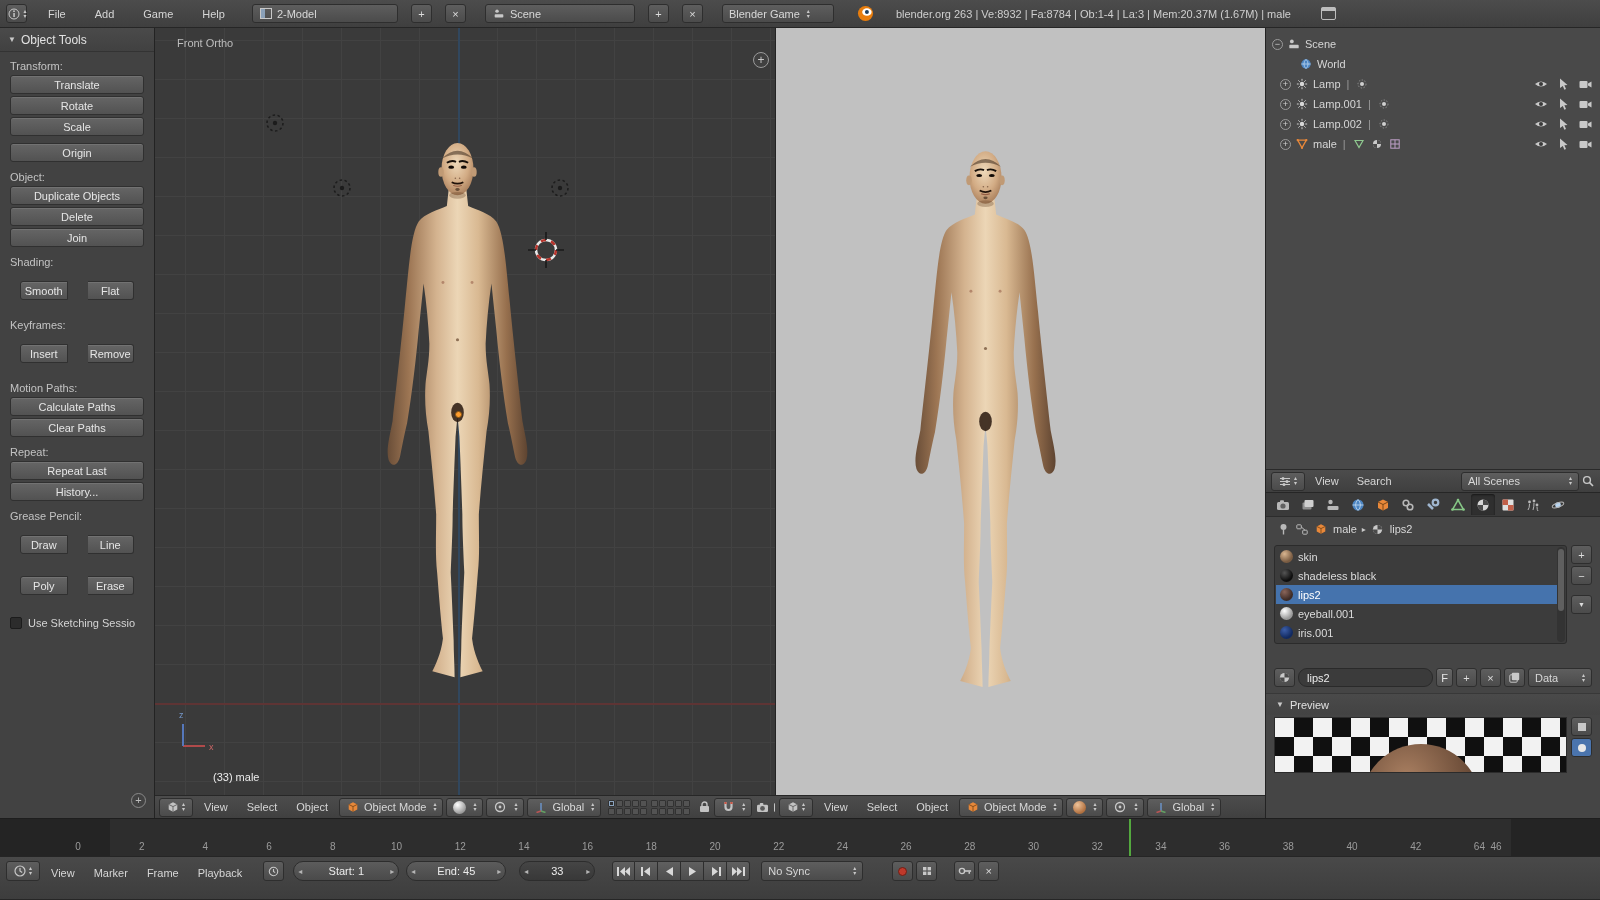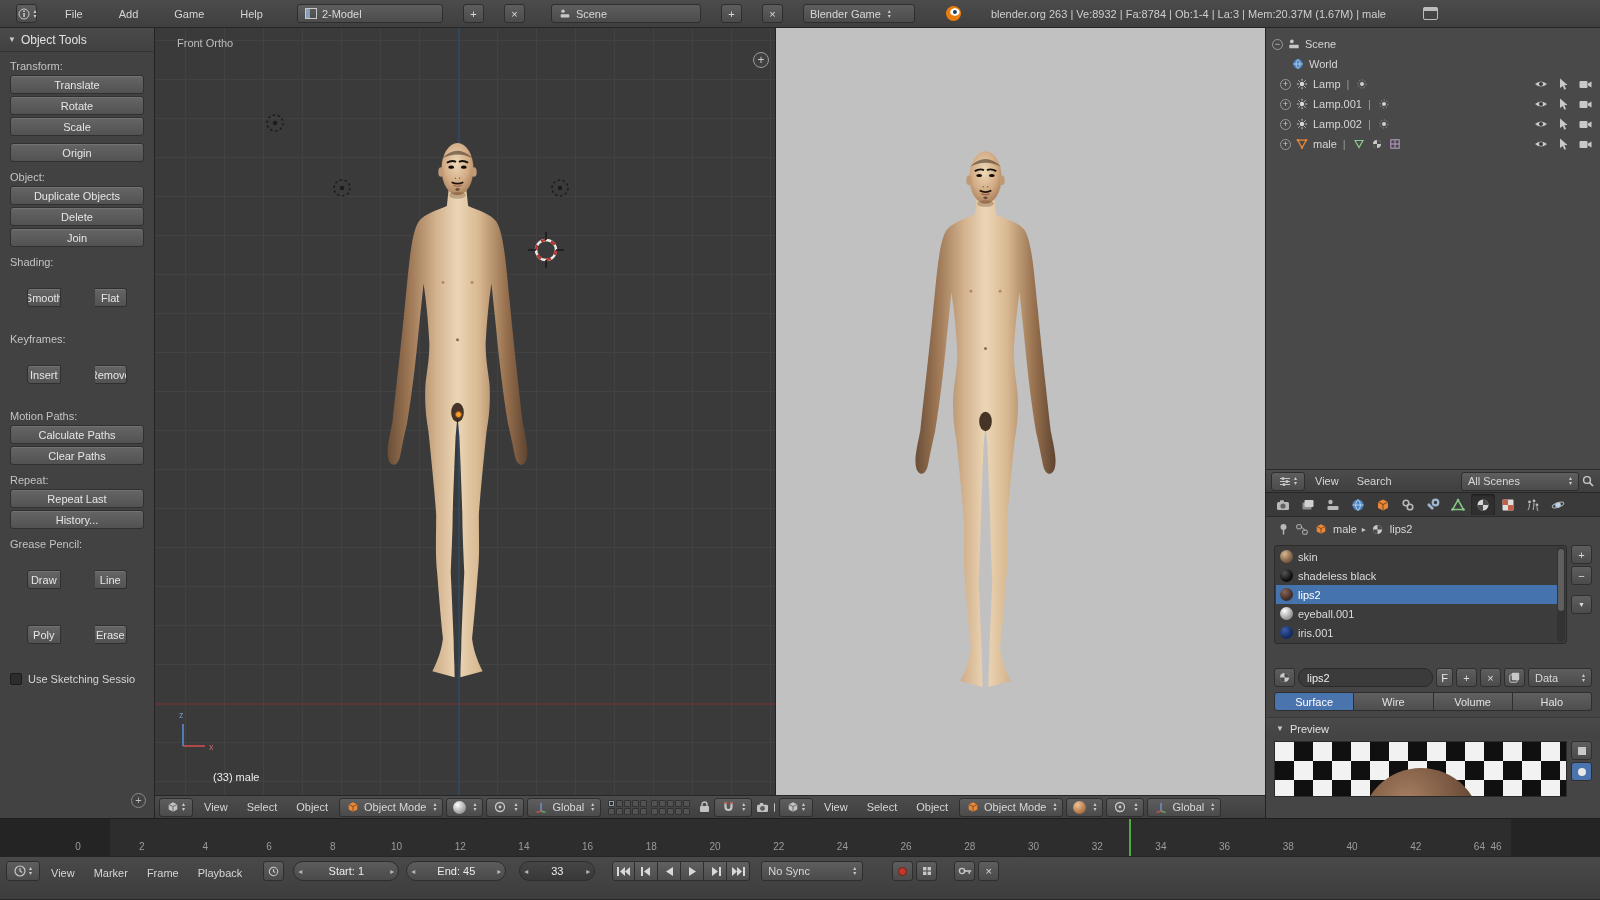--- a/index.html
+++ b/index.html
@@ -9,31 +9,31 @@
 .bar{display:flex;align-items:center;background:linear-gradient(#4c4c4c,#3f3f3f);border-bottom:1px solid #262626}
 .menu{padding:0 8px;color:#d6d6d6;display:flex;align-items:center;height:100%;white-space:nowrap}
 .btn{display:flex;align-items:center;justify-content:center;height:19px;background:linear-gradient(#656565,#525252);border:1px solid #303030;border-radius:3px;color:#e6e6e6;box-shadow:inset 0 1px 0 rgba(255,255,255,.09);white-space:nowrap;overflow:hidden}
 .dd{display:inline-flex;align-items:center;gap:4px;height:19px;padding:0 6px;background:linear-gradient(#5e5e5e,#4b4b4b);border:1px solid #2e2e2e;border-radius:3px;white-space:nowrap}
 .ib{display:inline-flex;align-items:center;justify-content:center;width:21px;height:19px;background:linear-gradient(#5e5e5e,#4b4b4b);border:1px solid #2e2e2e;border-radius:3px;color:#ddd;flex:none}
 .arrs{display:inline-flex;flex-direction:column;justify-content:center;margin-left:3px}
 .arrs i{font-style:normal;font-size:6px;line-height:5px;color:#c8c8c8}
 .mini-ic{display:inline-flex;align-items:center;justify-content:center;width:14px;height:14px;flex:none}
 svg{display:block}
 
-.topbar{gap:20px;padding:0 16px;z-index:5}
+.topbar{gap:13px;padding:0 6px;z-index:5}
 .stats{color:#cfcfcf;margin-left:8px;white-space:nowrap}
 
 .toolpanel{background:#424242;border-right:1px solid #232323}
 .tp-header{height:24px;display:flex;align-items:center;gap:5px;padding:0 8px;color:#e2e2e2;font-size:12px;background:linear-gradient(#4a4a4a,#414141);border-bottom:1px solid #333}
 .tp-body{padding:6px 10px}
 .lab{color:#c3c3c3;margin:9px 0 3px}
 .lab:first-child{margin-top:2px}
 .tp-body .btn{margin-bottom:2px}
 .half-row{display:flex;margin-bottom:2px}
-.half-row .btn{flex:1;margin:17px;border-radius:0}
+.half-row .btn{flex:1;margin:10px;border-radius:0}
 .half-row .btn:first-child{border-radius:3px 0 0 3px}
 .half-row .btn:last-child{border-radius:0 3px 3px 0;border-left:none}
 .chkrow{display:flex;align-items:center;gap:6px;margin-top:12px;color:#d4d4d4}
 .chk{width:12px;height:12px;background:#2c2c2c;border:1px solid #1c1c1c;border-radius:2px;flex:none}
 .tp-plus{position:absolute;right:8px;bottom:10px;width:15px;height:15px;border:1px solid #8a8a8a;border-radius:50%;color:#bdbdbd;display:flex;align-items:center;justify-content:center;font-size:11px;line-height:1}
 
 .vp-canvas{position:relative;overflow:hidden}
 .grid-bg{background-color:#3a3a3a;background-image:linear-gradient(to right,#424242 1px,transparent 1px),linear-gradient(to bottom,#424242 1px,transparent 1px);background-size:39px 39px;background-position:30px 12px}
 .vp-header{height:23px;display:flex;align-items:center;gap:3px;padding:0 4px;background:linear-gradient(#4c4c4c,#404040);border-top:1px solid #272727}
 .vp-label{color:#bdbdbd;font-size:11px}
@@ -181,21 +181,21 @@
       <span class="mini-ic">
         <svg width="12" height="11" viewBox="0 0 14 14">
             <circle cx="4.5" cy="4" r="2.2" fill="#c8c8c8"></circle>
             <rect x="1.5" y="8" width="11" height="4" rx="1" fill="#c8c8c8"></rect>
           </svg>
       </span>
       <span>Scene</span>
     </div>
     <div class="ib">+</div>
     <div class="ib">×</div>
-    <div class="dd" style="width:112px;">
+    <div class="dd" style="width:112px;margin-left:6px">
       <span>Blender Game</span>
       <span class="arrs">
           <i>▴</i>
           <i>▾</i>
         </span>
     </div>
     <span class="mini-ic" style="margin-left:10px;width:18px;height:18px">
       <svg width="17" height="17" viewBox="0 0 18 18">
           <circle cx="9" cy="9" r="8" fill="#e87d0d"></circle>
           <ellipse cx="10.5" cy="7.5" rx="5" ry="4" fill="#fff"></ellipse>
@@ -486,21 +486,21 @@
     <div class="orow">
       <span class="expander">−</span>
       <span class="mini-ic">
         <svg width="12" height="12" viewBox="0 0 14 14">
             <circle cx="4.5" cy="4" r="2.2" fill="#c8c8c8"></circle>
             <rect x="1.5" y="8" width="11" height="4" rx="1" fill="#c8c8c8"></rect>
           </svg>
       </span>
       <span class="oname">Scene</span>
     </div>
-    <div class="orow" style="padding-left:8px">
+    <div class="orow" style="padding-left:16px">
       <span class="oind"></span>
       <span class="mini-ic">
         <svg width="12" height="12" viewBox="0 0 14 14">
             <circle cx="7" cy="7" r="5.5" fill="#4c85c2"></circle>
             <path d="M1.5,7 h11 M7,1.5 a7.5,7.5 0 0 1 0,11 M7,1.5 a7.5,7.5 0 0 0 0,11" stroke="#bcd6ee" stroke-width="0.9" fill="none"></path>
           </svg>
       </span>
       <span class="oname">World</span>
     </div>
     <div class="orow" style="padding-left:14px">
@@ -858,26 +858,20 @@
           </svg>
       </div>
       <div class="dd" style="width:64px">
         <span>Data</span>
         <span class="arrs" style="margin-left:auto">
             <i>▴</i>
             <i>▾</i>
           </span>
       </div>
     </div>
-    <div class="type-row">
-      <div class="seg active" style="background: rgb(74, 116, 173);">Surface</div>
-      <div class="seg">Wire</div>
-      <div class="seg">Volume</div>
-      <div class="seg">Halo</div>
-    </div>
     <div class="prev-label">
       <span class="tri">▼</span>
       <span>Preview</span>
     </div>
     <div class="prev-wrap">
       <div class="checker">
         <div class="prev-sphere"></div>
       </div>
       <div class="prev-ops">
         <div class="ib">

